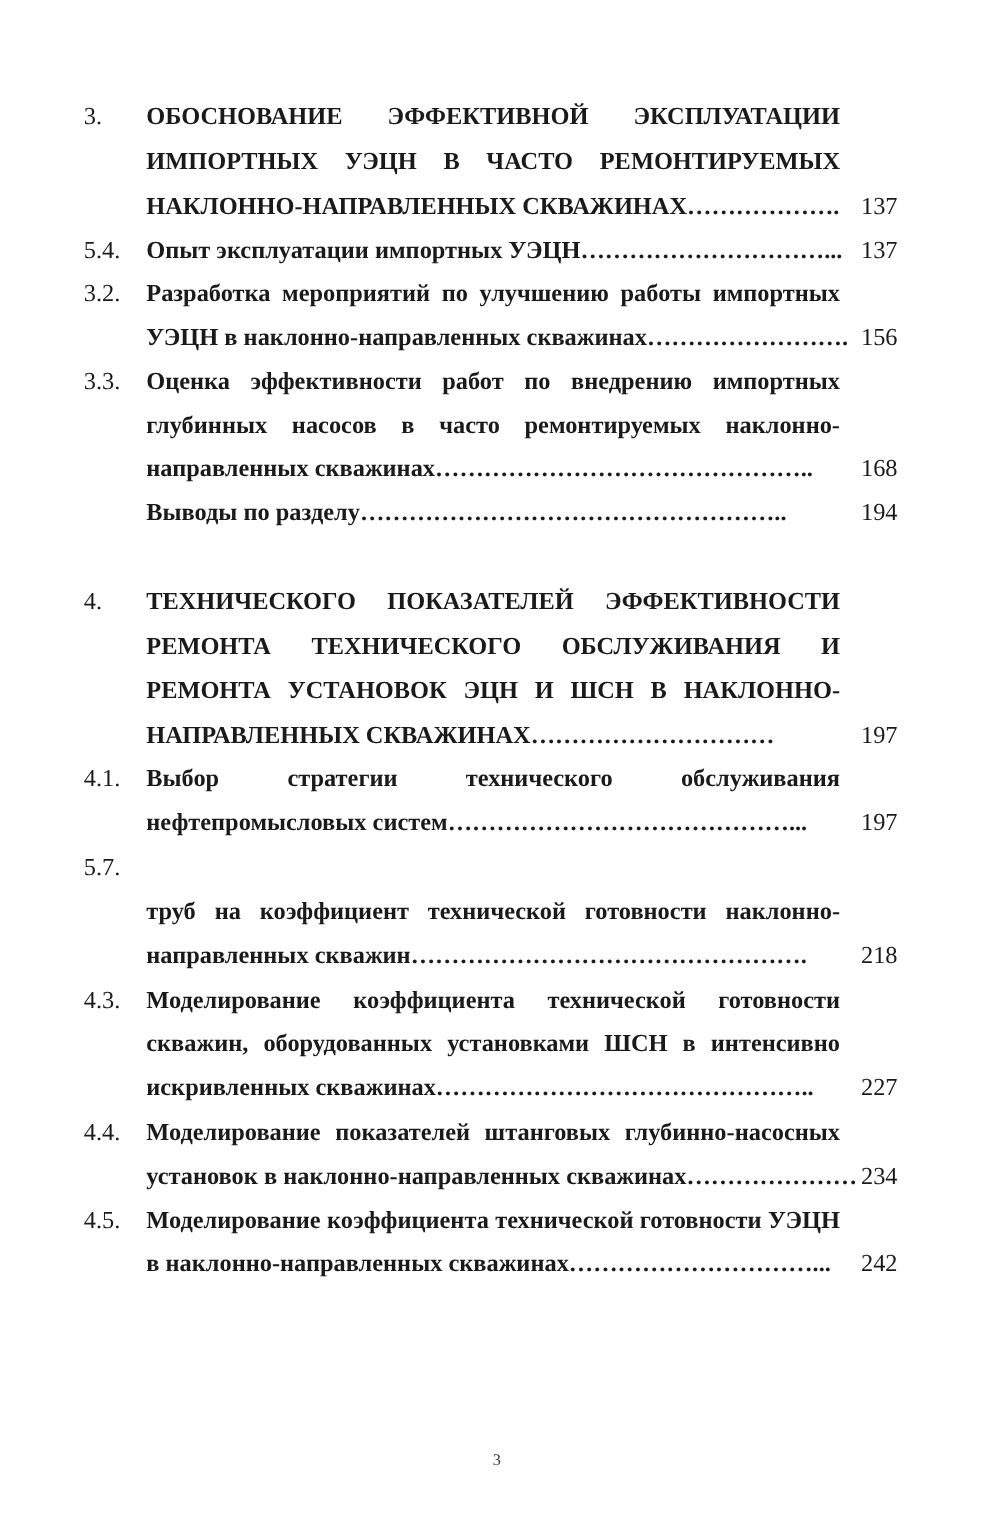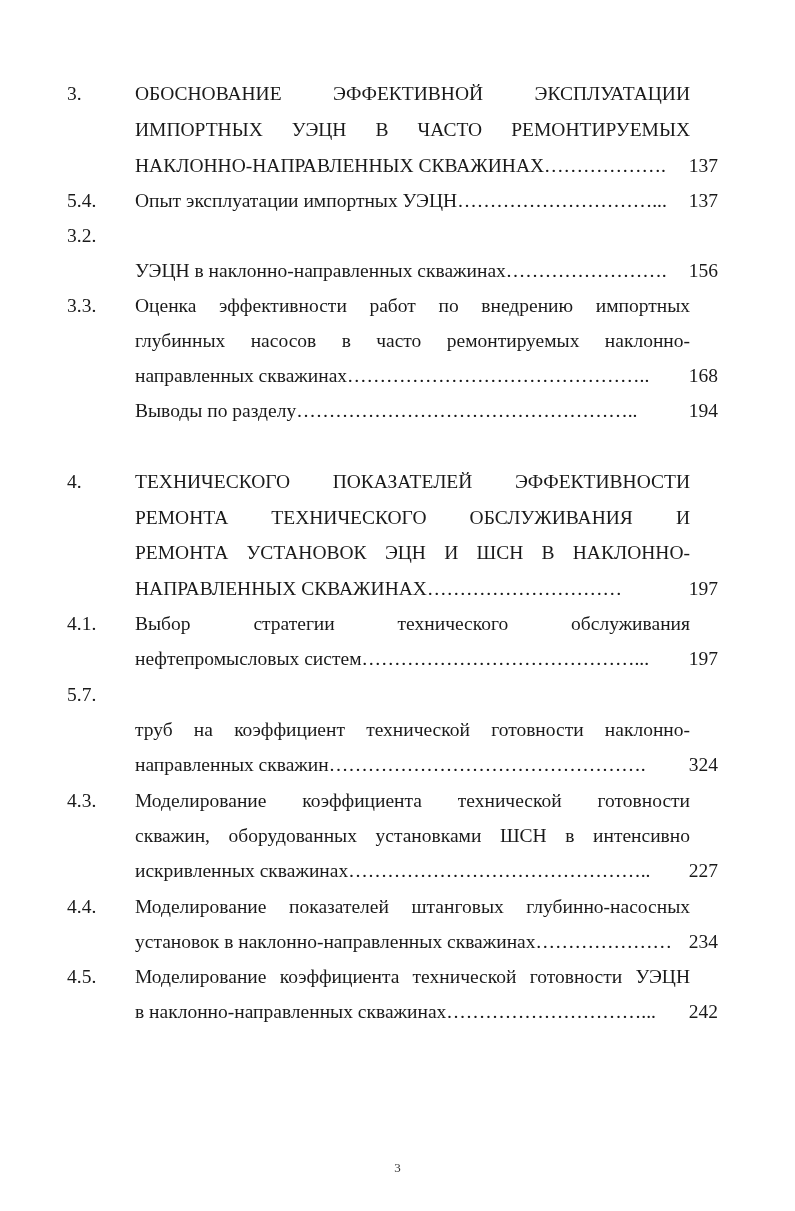--- a/index.html
+++ b/index.html
@@ -7,21 +7,21 @@
       width: 795px; height: 1211px; position: relative; overflow: hidden;
       font-family: "Liberation Serif", "DejaVu Serif", serif;
       color: #1a1a1a;
     }
     .toc { position: absolute; left: 0; top: 0; width: 795px; }
     .line {
       position: absolute; left: 0; width: 795px; height: 36px;
       font-size: 19.5px; line-height: 36px; white-space: nowrap;
     }
     .num { position: absolute; left: 67px; }
-    .text { position: absolute; left: 135px; width: 555px; }
+    .text { position: absolute; left: 117px; width: 555px; font-weight: bold; }
     .just { text-align: justify; text-align-last: justify; }
     .page { position: absolute; right: 77px; }
     .footer-page {
       position: absolute; top: 1160px; left: 0; width: 795px; text-align: center;
       font-size: 13px; color: #333;
     }
   </style>
 </head>
 <body>
 
@@ -40,20 +40,21 @@
   </div>
 
   <div class="line" style="top:183px">
     <span class="num">5.4.</span>
     <span class="text">Опыт эксплуатации импортных УЭЦН…………………………...</span>
     <span class="page">137</span>
   </div>
 
   <div class="line" style="top:218px">
     <span class="num">3.2.</span>
+    <span class="text just">Разработка мероприятий по улучшению работы импортных</span>
   </div>
   <div class="line" style="top:253px">
     <span class="text">УЭЦН в наклонно-направленных скважинах…………………….</span>
     <span class="page">156</span>
   </div>
 
   <div class="line" style="top:288px">
     <span class="num">3.3.</span>
     <span class="text just">Оценка эффективности работ по внедрению импортных</span>
   </div>
@@ -95,21 +96,21 @@
   </div>
 
   <div class="line" style="top:677px">
     <span class="num">5.7.</span>
   </div>
   <div class="line" style="top:712px">
     <span class="text just">труб на коэффициент технической готовности наклонно-</span>
   </div>
   <div class="line" style="top:747px">
     <span class="text">направленных скважин………………………………………….</span>
-    <span class="page">324</span>
+    <span class="page">218</span>
   </div>
 
   <div class="line" style="top:783px">
     <span class="num">4.3.</span>
     <span class="text just">Моделирование коэффициента технической готовности</span>
   </div>
   <div class="line" style="top:818px">
     <span class="text just">скважин, оборудованных установками ШСН в интенсивно</span>
   </div>
   <div class="line" style="top:853px">

